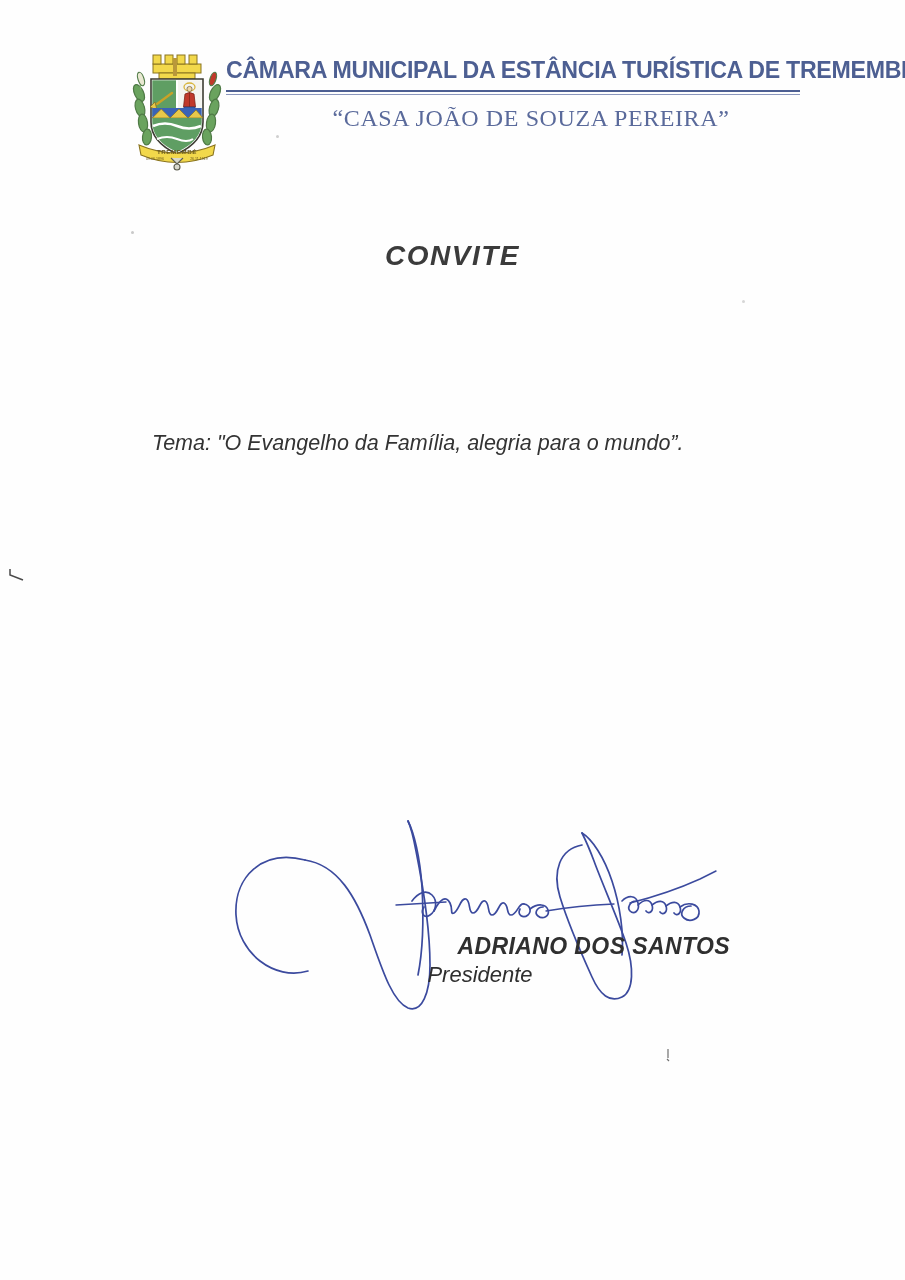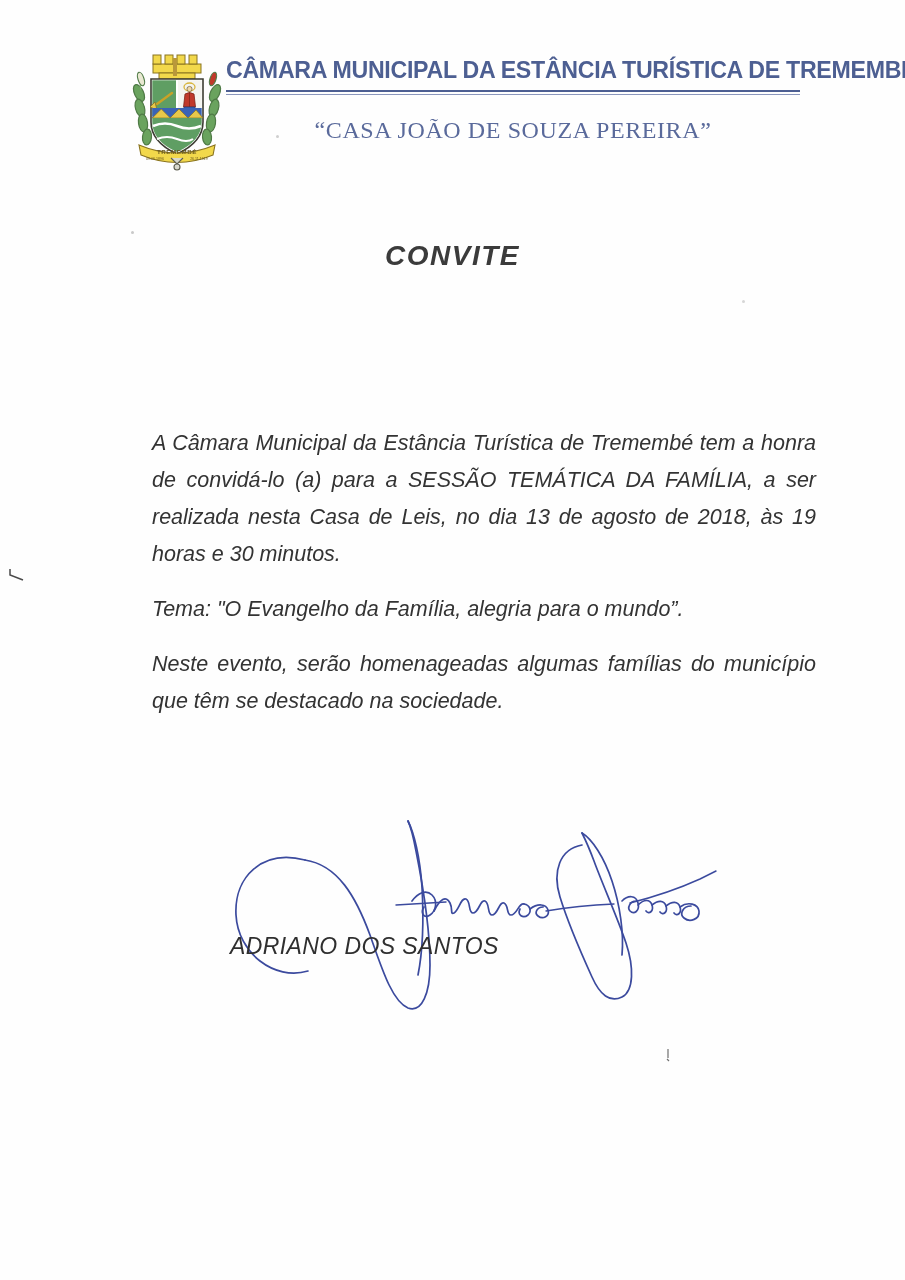--- a/index.html
+++ b/index.html
@@ -64,30 +64,29 @@
     content: "";
     position: absolute;
     left: 0;
     top: 2px;
     width: 100%;
     height: 1px;
     background: #8b97bd;
   }
   .org-subtitle {
     position: absolute;
-    left: 226px;
+    left: 244px;
     top: 105px;
     width: 574px;
     text-align: center;
     color: #5a6a9b;
     font-family: "Liberation Serif", serif;
     font-size: 24px;
     letter-spacing: 0.6px;
     white-space: nowrap;
-    margin-top: 12px;
   }
 
   
   .doc-title {
     position: absolute;
     left: 0;
     top: 240px;
     width: 905px;
     text-align: center;
     font-family: "Liberation Sans", sans-serif;
@@ -133,23 +132,23 @@
     width: 500px;
     height: 225px;
   }
   .signature-ink svg { display: block; width: 100%; height: 100%; }
 
   .signer-name {
     position: absolute;
     left: 0;
     top: 128px;
     width: 500px;
-    text-align: left;
-    font-family: "Liberation Sans", sans-serif;
-    font-weight: normal;
+    text-align: right;
+    font-family: "Liberation Sans", sans-serif;
+    font-weight: bold;
     font-style: italic;
     font-size: 23px;
     letter-spacing: 0.4px;
     color: #2f2f2f;
   }
   .signer-role {
     position: absolute;
     left: 0;
     top: 157px;
     width: 500px;
@@ -264,23 +263,21 @@
     </div>
 
     <div class="org-title">CÂMARA MUNICIPAL DA ESTÂNCIA TURÍSTICA DE TREMEMBÉ</div>
     <div class="org-title-rule"></div>
     <div class="org-subtitle">“CASA JOÃO DE SOUZA PEREIRA”</div>
   </div>
 
   <div class="doc-title">CONVITE</div>
 
   <div class="body-copy">
-    <p class="para">A Câmara Municipal da Estância Turística de Tremembé tem a honra de convidá-lo (a) para a SESSÃO TEMÁTICA DA FAMÍLIA, a ser realizada nesta Casa de Leis, no dia 13 de agosto de 2018, às 19 horas e 30 minutos.</p>
     <p class="para no-justify">Tema: "O Evangelho da Família, alegria para o mundo”.</p>
-    <p class="para">Neste evento, serão homenageadas algumas famílias do município que têm se destacado na sociedade.</p>
   </div>
 
   <div class="signature-area">
     <div class="signature-ink">
       <svg viewBox="0 0 500 225" xmlns="http://www.w3.org/2000/svg">
         <g fill="none" stroke="#3b4a9e" stroke-width="1.7" stroke-linecap="round" stroke-linejoin="round">
 
           <path d="M75 55 C 32 44, 4 72, 6 110 C 8 148, 44 176, 78 166"></path>
           <path d="M75 55 C 108 60, 126 92, 140 130 C 152 164, 162 196, 178 203
                    C 192 208, 200 188, 200 160 C 200 124, 192 76, 186 46
@@ -314,20 +311,21 @@
           <path d="M436 101 C 442 96, 448 96, 450 102 C 452 108, 447 112, 444 108"></path>
           <path d="M450 102 C 458 96, 468 99, 469 106 C 470 114, 460 118, 454 113
                    C 449 109, 453 101, 461 101"></path>
 
           <path d="M400 98 C 424 92, 448 84, 470 74 C 478 70, 482 68, 486 66" stroke-width="1.4"></path>
         </g>
       </svg>
     </div>
 
     <div class="signer-name">ADRIANO DOS SANTOS</div>
+    <div class="signer-role">Presidente</div>
   </div>
 
   <div class="artifact artifact-left-mark">
     <svg viewBox="0 0 18 14" xmlns="http://www.w3.org/2000/svg">
       <path d="M2 1 L2 7 L15 12" fill="none" stroke="#4a4a4a" stroke-width="1.5"></path>
     </svg>
   </div>
   <div class="artifact artifact-speck">
     <svg viewBox="0 0 8 16" xmlns="http://www.w3.org/2000/svg">
       <path d="M4 1 L4 10 M3 11 L5 13" fill="none" stroke="#707070" stroke-width="1.2"></path>

